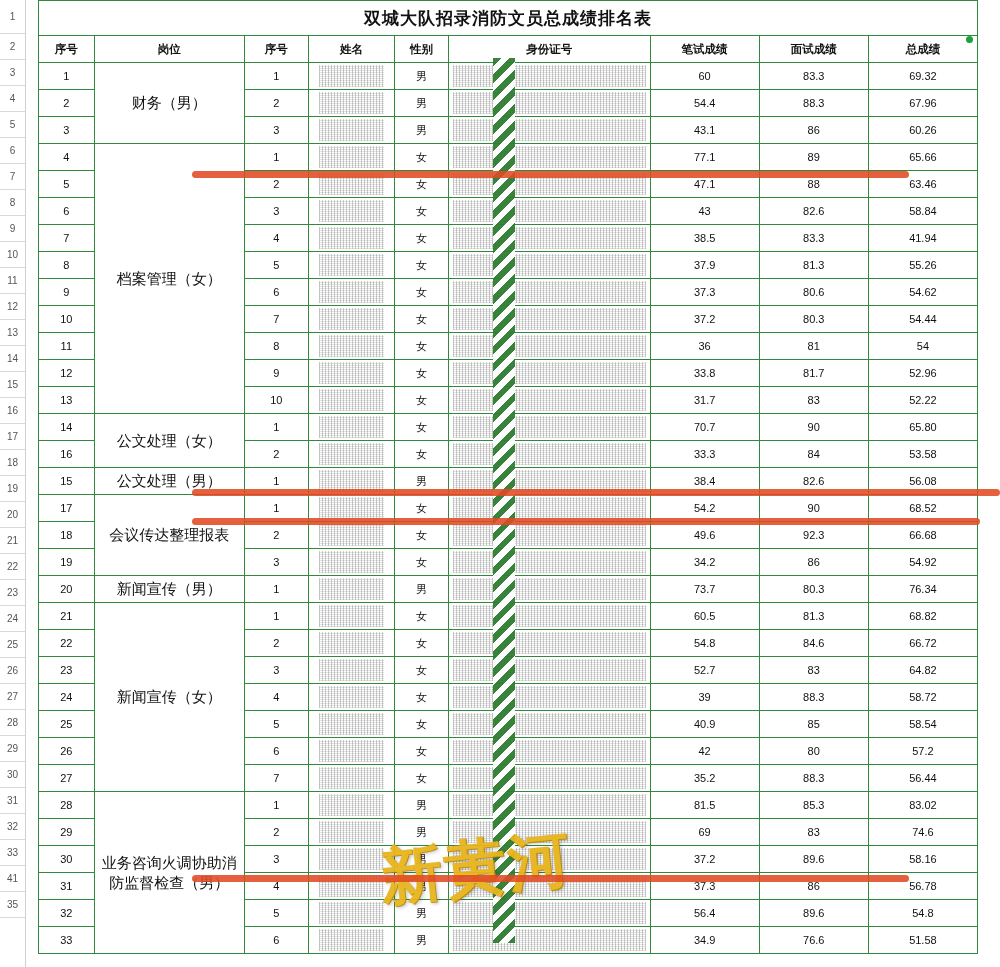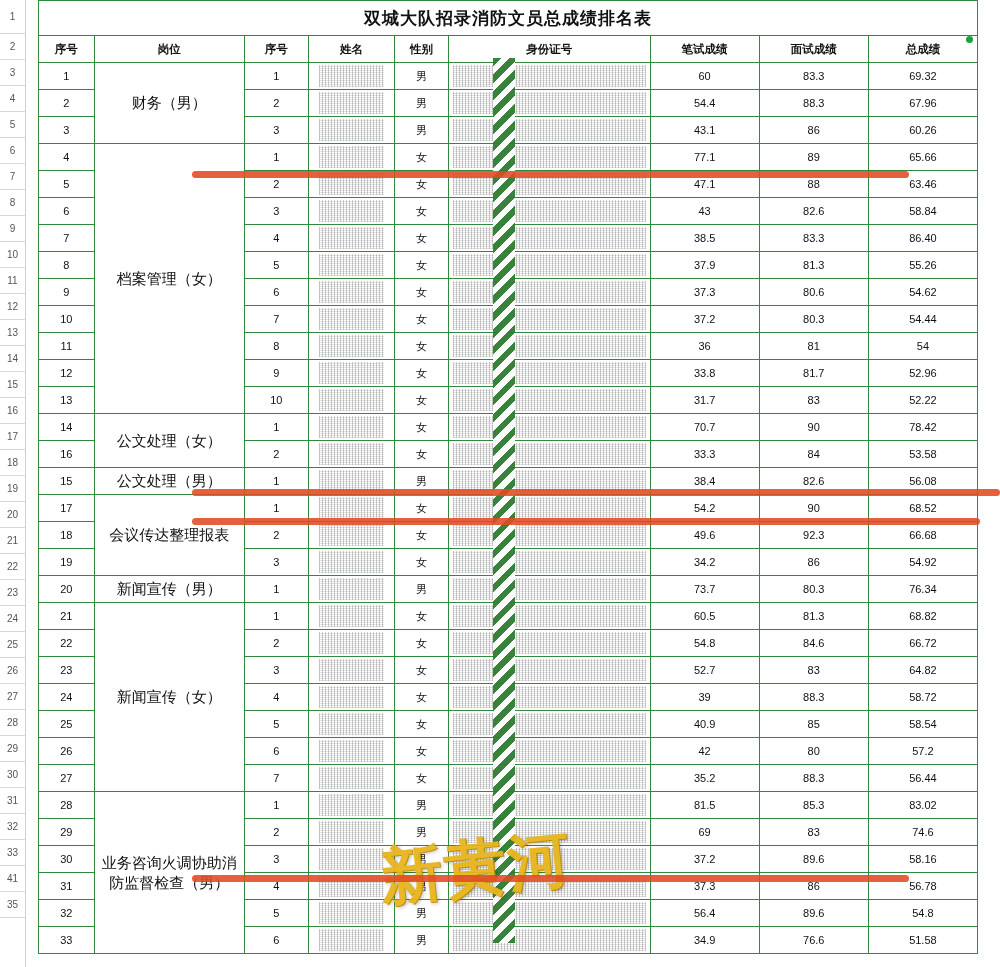--- a/index.html
+++ b/index.html
@@ -300,21 +300,21 @@
             <td>4</td>
             <td class="redact name-col">
               <span class="smudge"></span>
             </td>
             <td>女</td>
             <td class="redact">
               <span class="smudge"></span>
             </td>
             <td>38.5</td>
             <td>83.3</td>
-            <td>86.40</td>
+            <td>41.94</td>
           </tr>
           <tr>
             <td>8</td>
             <td>5</td>
             <td class="redact name-col">
               <span class="smudge"></span>
             </td>
             <td>女</td>
             <td class="redact">
               <span class="smudge"></span>
@@ -399,21 +399,21 @@
             <td>1</td>
             <td class="redact name-col">
               <span class="smudge"></span>
             </td>
             <td>女</td>
             <td class="redact">
               <span class="smudge"></span>
             </td>
             <td>70.7</td>
             <td>90</td>
-            <td>78.42</td>
+            <td>65.80</td>
           </tr>
           <tr>
             <td>16</td>
             <td>2</td>
             <td class="redact name-col">
               <span class="smudge"></span>
             </td>
             <td>女</td>
             <td class="redact">
               <span class="smudge"></span>

